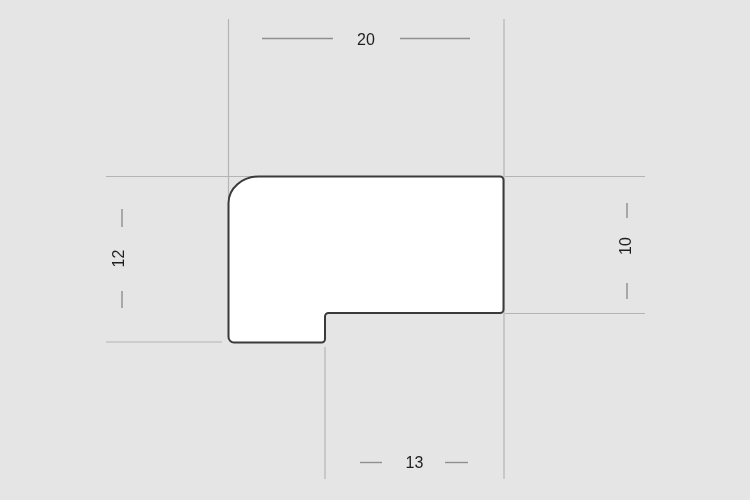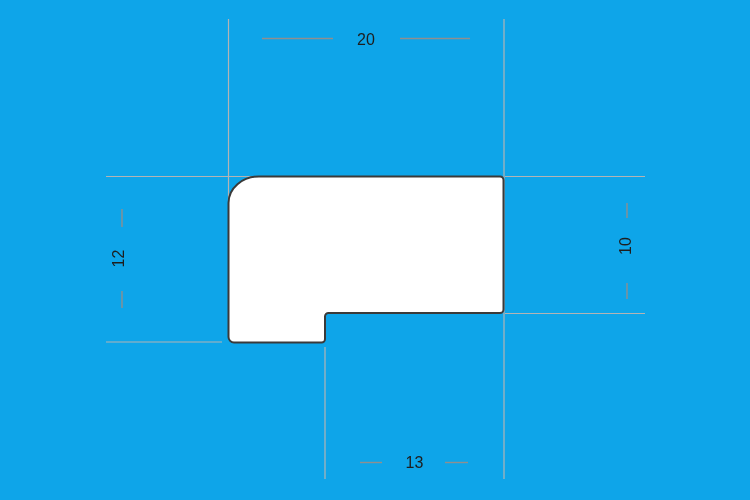--- a/index.html
+++ b/index.html
@@ -5,21 +5,21 @@
   html, body {
     margin: 0;
     padding: 0;
     background: #ffffff;
     font-family: "Liberation Sans", sans-serif;
   }
   .canvas-wrap {
     position: relative;
     width: 750px;
     height: 500px;
-    background: #0ea5e9;
+    background: #e5e5e5;
     overflow: hidden;
   }
   svg { display: block; }
   .ext {
     stroke: #b4b4b4;
     stroke-width: 1.2;
     fill: none;
   }
   .dim {
     stroke: #8f8f8f;

